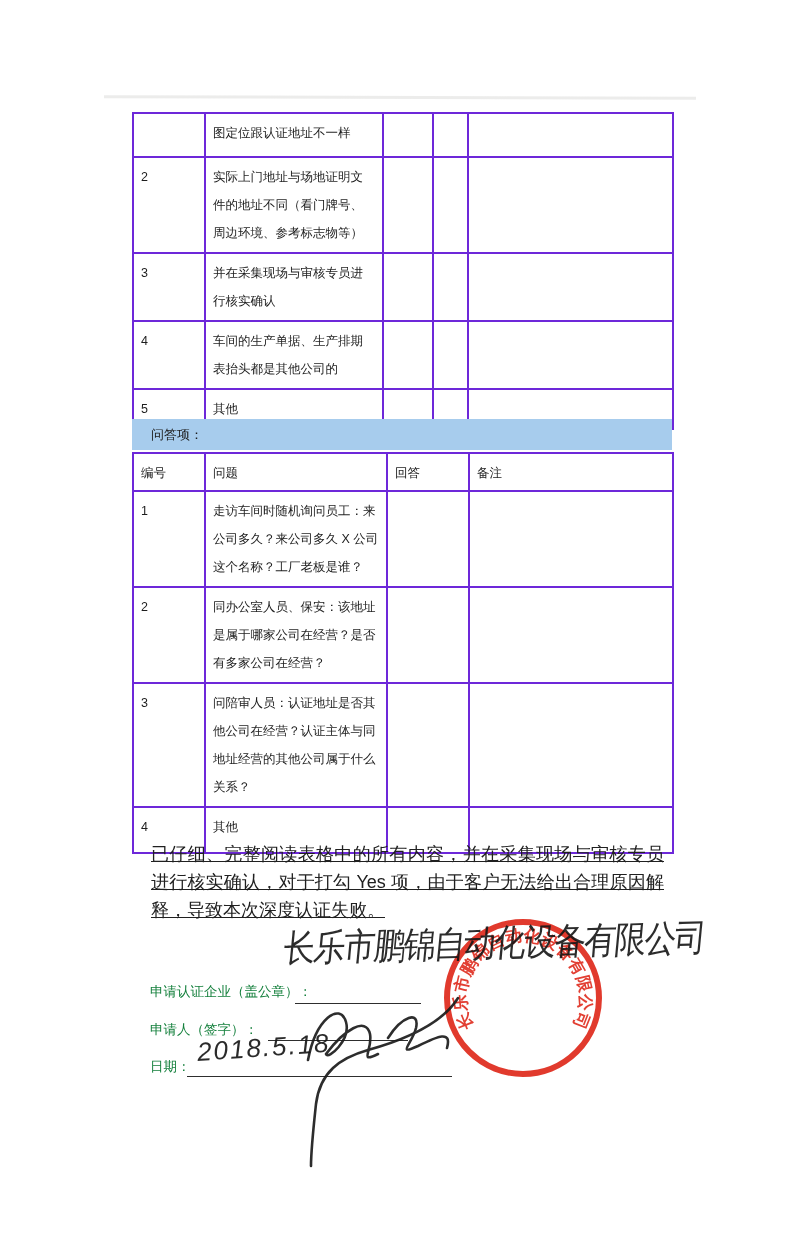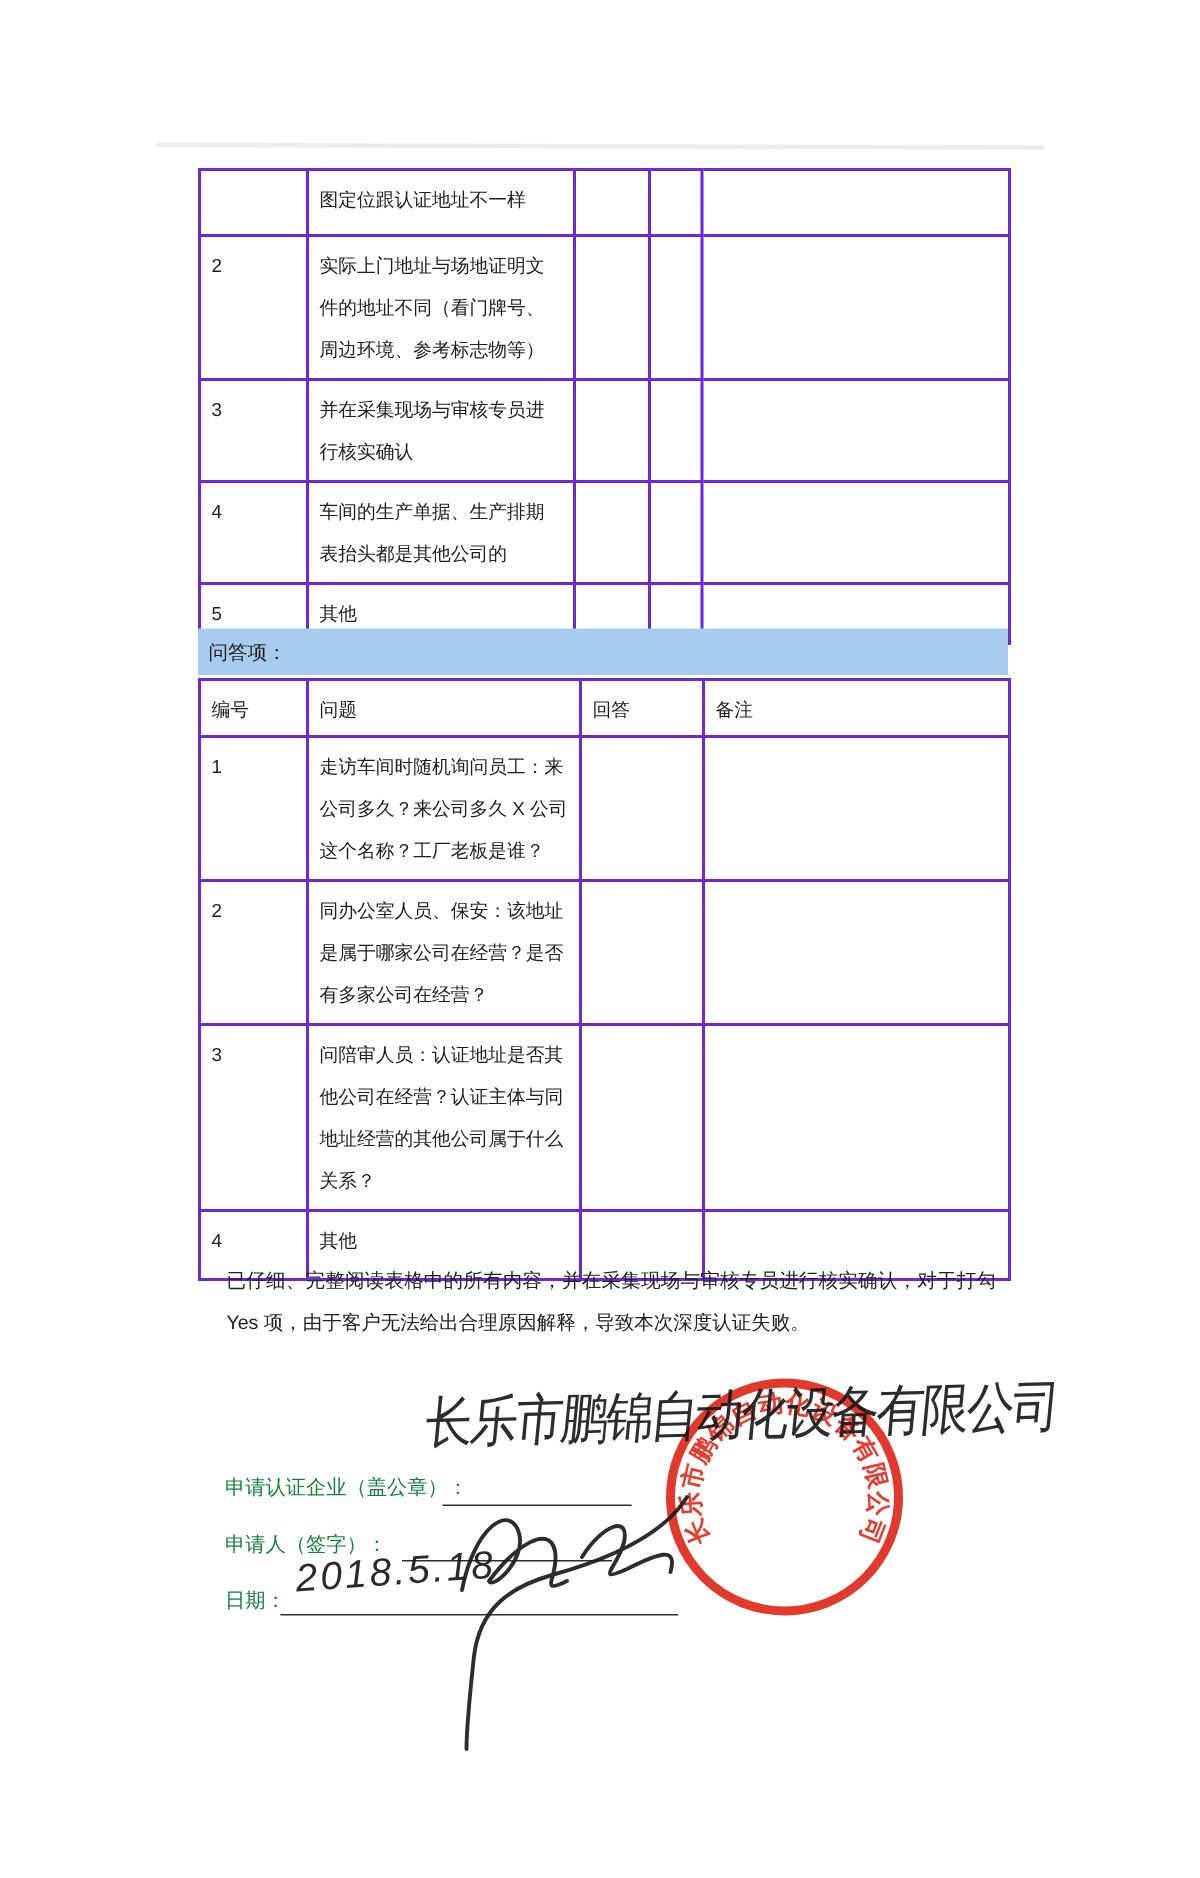--- a/index.html
+++ b/index.html
@@ -18,26 +18,26 @@
   table.sheet td {
     border:2px solid #6d28d9; vertical-align:top; padding:5px 7px;
     font-size:12.5px; line-height:28px; color:#1d1d1d; overflow:hidden;
     word-break:break-all;
   }
   #checklist-table { left:132px; top:112px; width:540px; }
   #qa-table        { left:132px; top:452px; width:540px; }
   #qa-table td.hdr { line-height:24px; padding-top:7px; }
   .qa-bar {
     position:absolute; left:132px; top:419px; width:540px; height:31px;
-    box-sizing:border-box; padding-left:7px; font-size:13px; line-height:31px;
+    box-sizing:border-box; padding-left:19px; font-size:13px; line-height:31px;
     color:#1c1c1c;
   }
   .declaration {
     position:absolute; left:151px; top:840px; width:513px;
-    font-size:13px; line-height:28px; text-align:justify; color:#202020;
+    font-size:18px; line-height:28px; text-align:justify; color:#202020;text-decoration:underline;
   }
   .sig-label { position:absolute; left:150px; font-size:13.5px; color:#15803d; }
   .sig-line  { position:absolute; border-bottom:1.6px solid #2e2e2e; height:0; }
   #seal-svg   { position:absolute; left:120px; top:898px; z-index:1; pointer-events:none; }
   #scrawl-svg { position:absolute; left:120px; top:898px; z-index:3; pointer-events:none; }
   .hand-company {
     position:absolute; left:286px; top:924px; z-index:4; white-space:nowrap;
     font-size:37px; letter-spacing:-2px; color:#161616; opacity:.9;
     transform:rotate(-1.5deg) skewX(-7deg) scaleX(.86); transform-origin:left top;
   }

